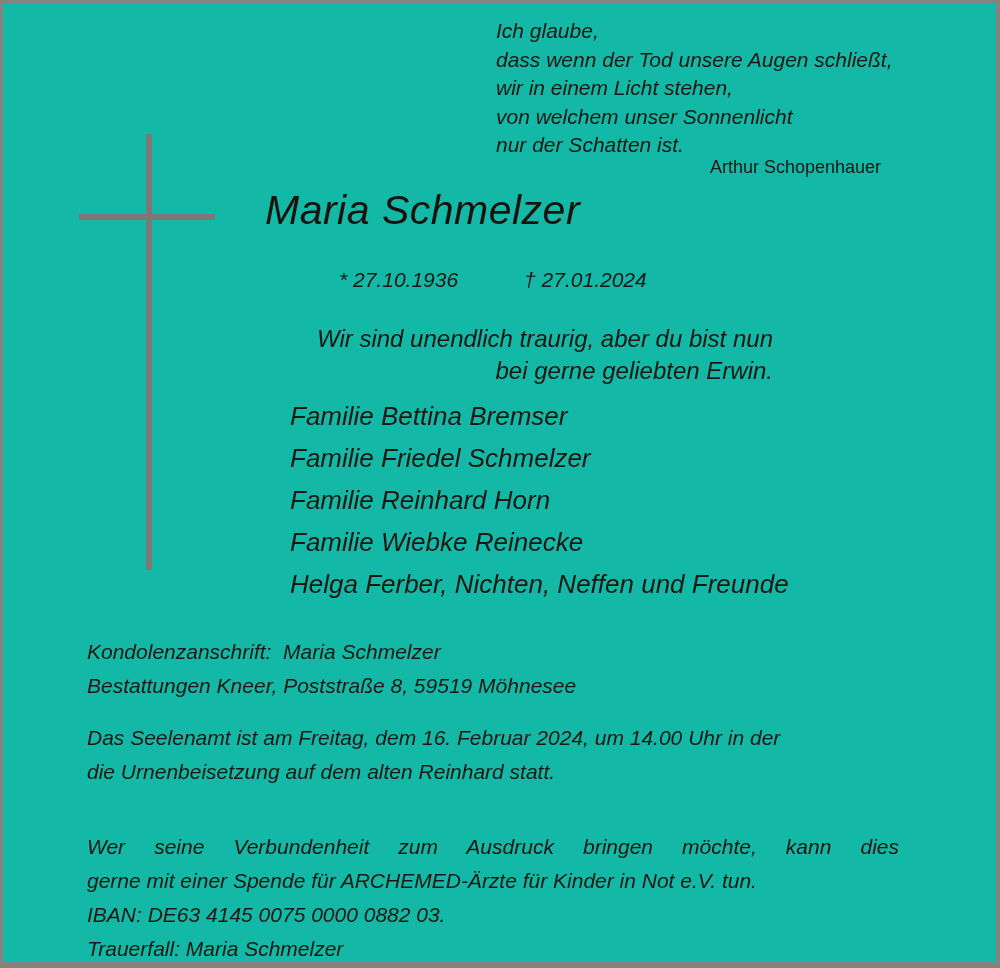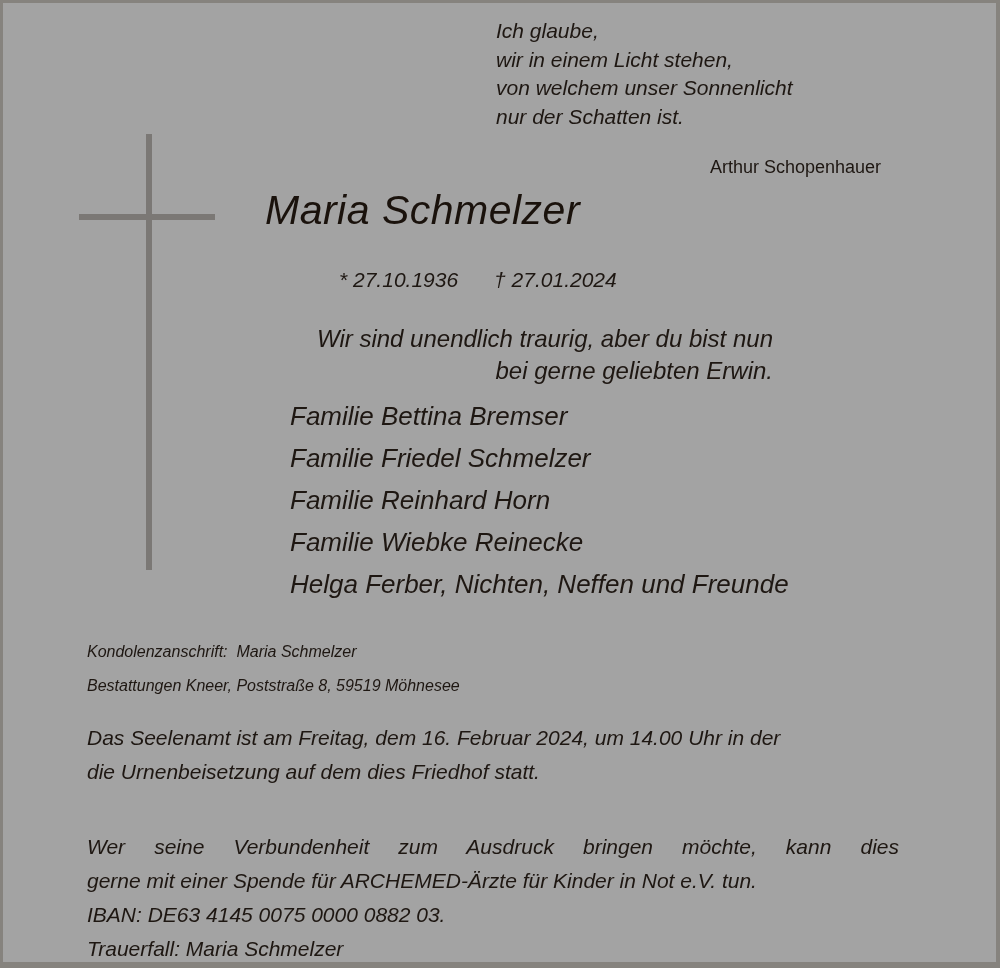--- a/index.html
+++ b/index.html
@@ -6,21 +6,21 @@
     body {
       width: 1000px; height: 968px;
       background: #86837e;
       font-family: "Liberation Sans", sans-serif;
       overflow: hidden;
     }
     .card {
       position: absolute;
       left: 3px; top: 3px;
       width: 993px; height: 959px;
-      background: #a3a3a3;
+      background: #14b8a6;
       color: #1e1712;
     }
     .quote {
       position: absolute; left: 493px; top: 14px;
       font-size: 21px; line-height: 28.5px;
       font-style: italic;
     }
     .quote-line { display: block; white-space: nowrap; }
     .quote-author {
       position: absolute; left: 707px; top: 154px;
@@ -36,34 +36,34 @@
     }
     .name {
       position: absolute; left: 262px; top: 184px;
       font-size: 41px; font-style: italic; white-space: nowrap;
       letter-spacing: 0.5px; color: #1a120c;
     }
     .dates {
       position: absolute; left: 336px; top: 265px;
       font-size: 21px; font-style: italic; white-space: nowrap;
     }
-    .dates .death { margin-left: 36px; text-align: center; }
+    .dates .death { margin-left: 66px; text-align: center; }
     .message {
       position: absolute; left: 230px; top: 320px;
       width: 540px; text-align: right;
       font-size: 24px; line-height: 32px; font-style: italic;
     }
     .mourners {
       position: absolute; left: 287px; top: 392px;
       font-size: 26px; line-height: 42px; font-style: italic;
     }
     .mourner { display: block; white-space: nowrap; }
     .address {
       position: absolute; left: 84px; top: 632px;
-      font-size: 16px; line-height: 34px; font-style: italic;
+      font-size: 21px; line-height: 34px; font-style: italic;
     }
     .address span { display: block; white-space: nowrap; }
     .service {
       position: absolute; left: 84px; top: 718px;
       width: 834px; font-size: 21px; line-height: 34px;
       font-style: italic; text-align: justify;
     }
     .donation {
       position: absolute; left: 84px; top: 827px;
       width: 812px; font-size: 21px; line-height: 34px;
@@ -72,20 +72,21 @@
     .justify { text-align: justify; text-align-last: justify; display: block; }
     .line { display: block; white-space: nowrap; }
   </style>
 </head>
 <body>
 
 <div class="card">
 
   <div class="quote">
     <span class="quote-line">Ich glaube,</span>
+    <span class="quote-line">dass wenn der Tod unsere Augen schließt,</span>
     <span class="quote-line">wir in einem Licht stehen,</span>
     <span class="quote-line">von welchem unser Sonnenlicht</span>
     <span class="quote-line">nur der Schatten ist.</span>
   </div>
   <div class="quote-author">Arthur Schopenhauer</div>
 
   <div>
     <div class="cross-v"></div>
     <div class="cross-h"></div>
   </div>
@@ -109,21 +110,21 @@
     <span class="mourner">Helga Ferber, Nichten, Neffen und Freunde</span>
   </div>
 
   <div class="address">
     <span style="white-space:pre;">Kondolenzanschrift:  Maria Schmelzer</span>
     <span>Bestattungen Kneer, Poststraße 8, 59519 Möhnesee</span>
   </div>
 
   <div class="service">
     <span class="line">Das Seelenamt ist am Freitag, dem 16. Februar 2024, um 14.00 Uhr in der</span>
-    <span class="line">die Urnenbeisetzung auf dem dies Friedhof statt.</span>
+    <span class="line">die Urnenbeisetzung auf dem alten Reinhard statt.</span>
   </div>
 
   <div class="donation">
     <span class="justify">Wer seine Verbundenheit zum Ausdruck bringen möchte, kann dies</span>
     <span class="line">gerne mit einer Spende für ARCHEMED-Ärzte für Kinder in Not e.V. tun.</span>
     <span class="line">IBAN: DE63 4145 0075 0000 0882 03.</span>
     <span class="line">Trauerfall: Maria Schmelzer</span>
   </div>
 
 </div>

